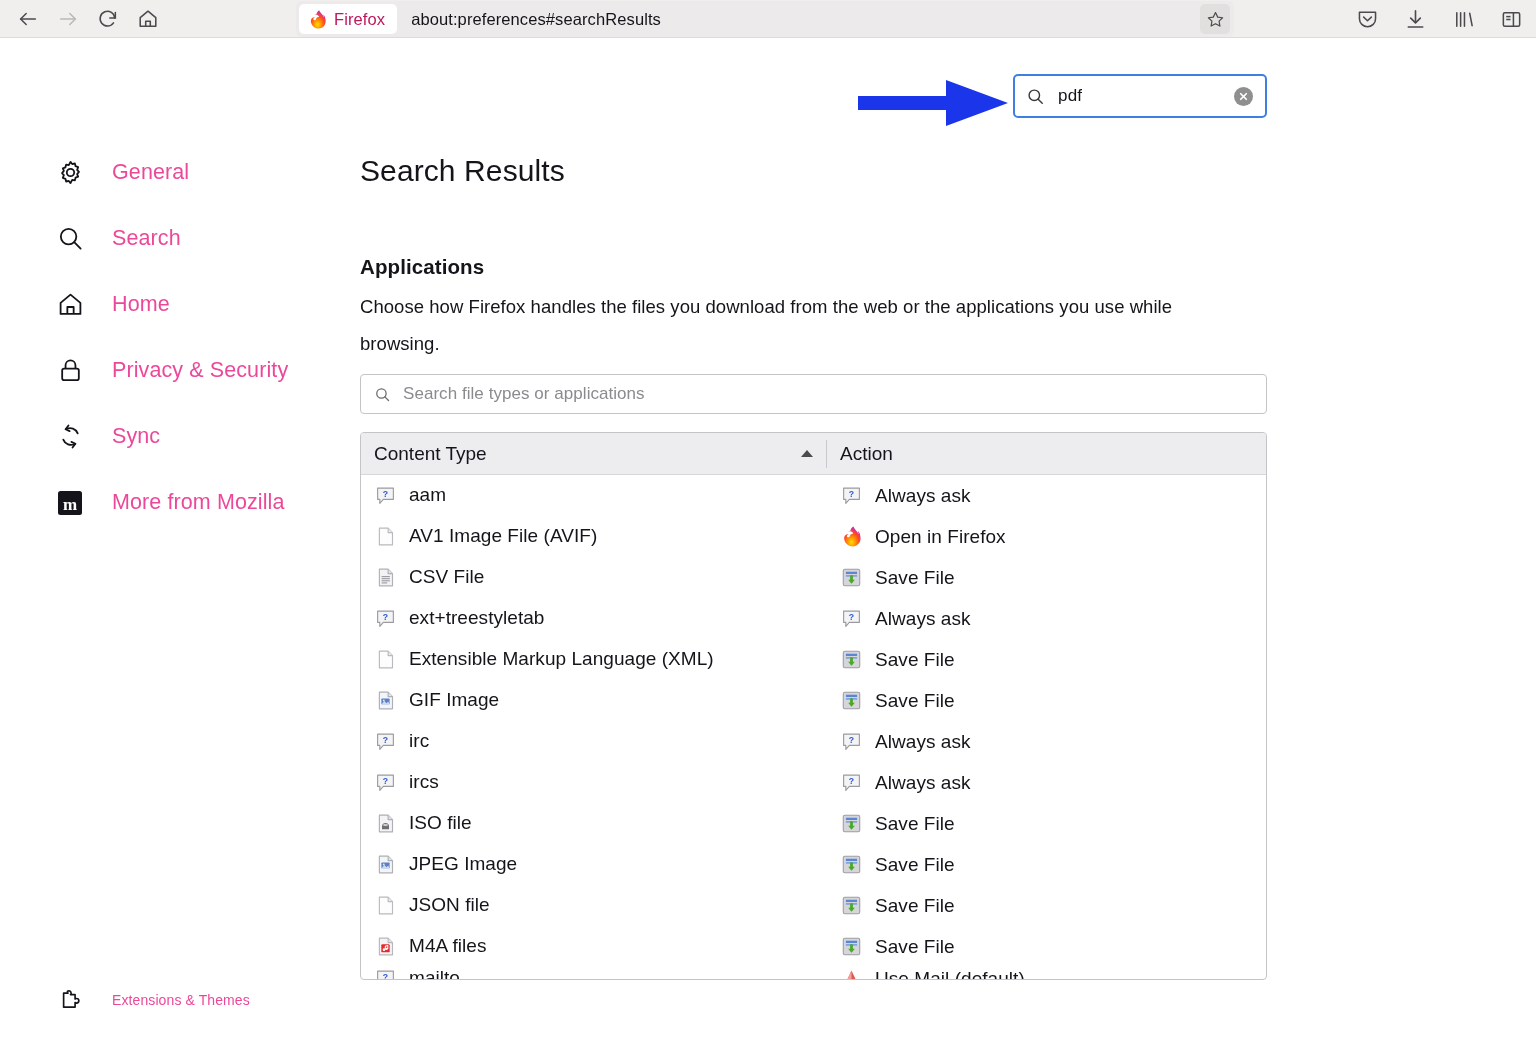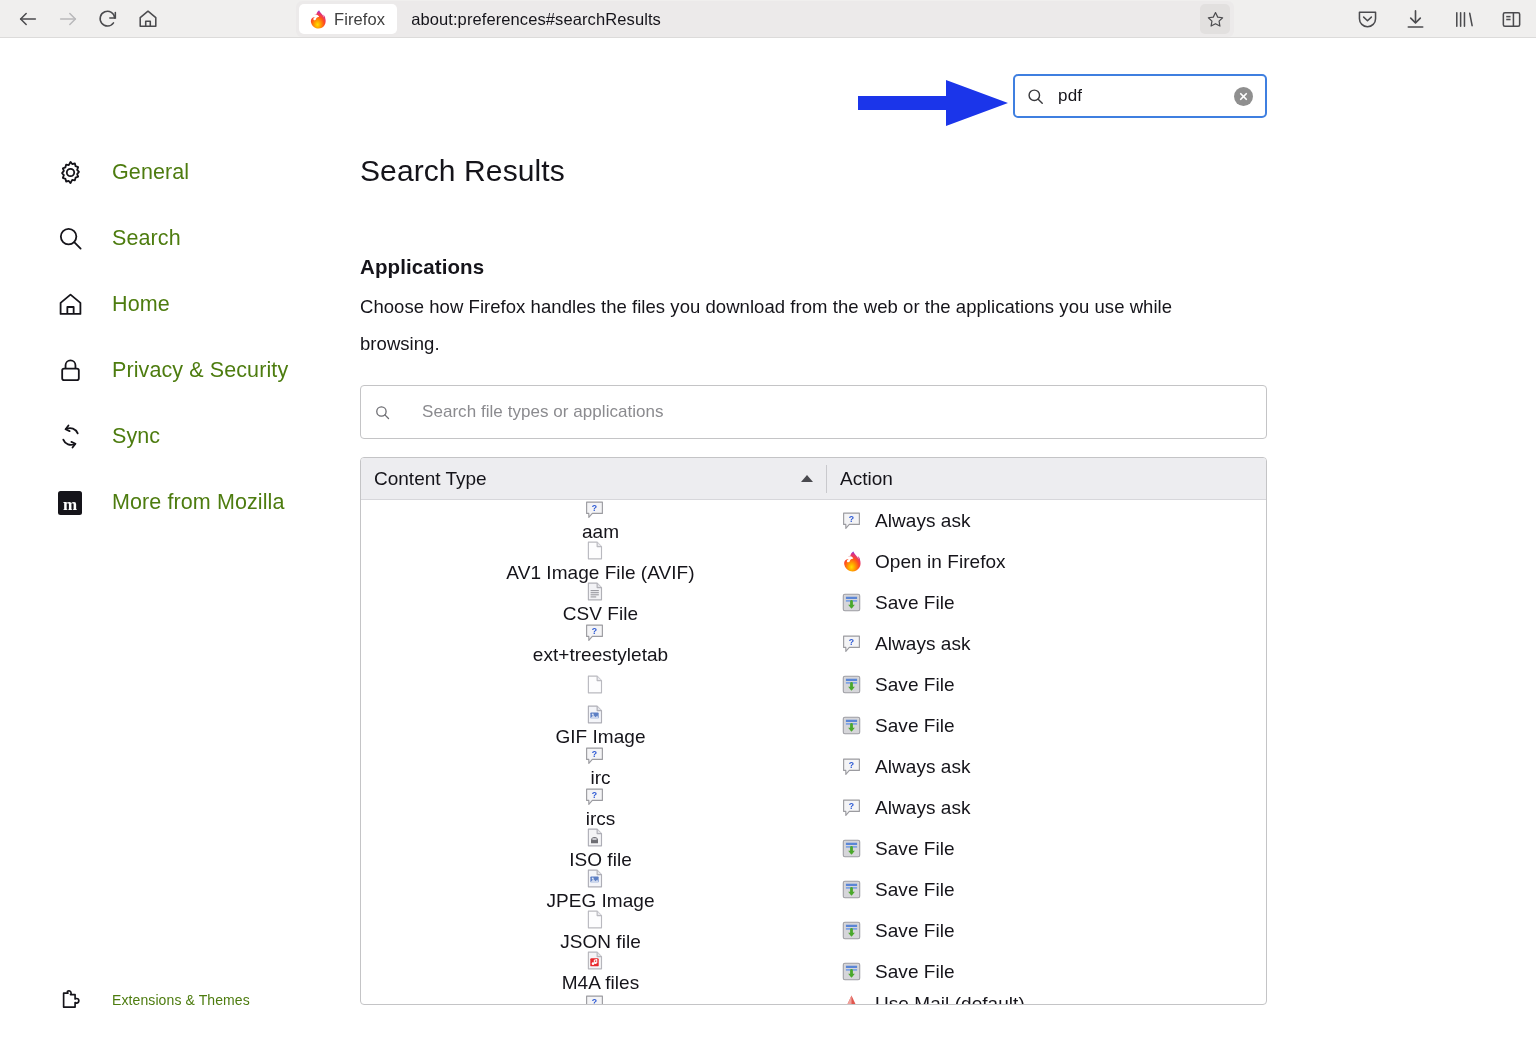--- a/index.html
+++ b/index.html
@@ -30,21 +30,21 @@
     background: #eceaea;
     border-radius: 6px;
     display: flex; align-items: center;
   }
   #page-chip {
     display: flex; align-items: center; gap: 7px;
     background: #ffffff;
     border-radius: 5px;
     height: 30px; margin-left: 3px; padding: 0 12px 0 9px;
   }
-  #page-chip-label { font-size: 16.5px; color: #404040; letter-spacing: .1px; }
+  #page-chip-label { font-size: 16.5px; color: #be185d; letter-spacing: .1px; }
   #urlbar-text {
     font-size: 16.5px; color: #15141a; margin-left: 14px; letter-spacing: .1px;
   }
   #bookmark-star {
     position: absolute; right: 4px; top: 3px;
     width: 30px; height: 30px; border-radius: 5px;
     background: #e2e0df;
     display: flex; align-items: center; justify-content: center;
   }
   #toolbar-right {
@@ -81,45 +81,45 @@
 
   
   #sidebar {
     position: absolute; left: 0; top: 150px; width: 340px;
   }
   .sidebar-item {
     display: flex; align-items: center; gap: 27px;
     height: 45px; padding-left: 55px; margin-bottom: 21px;
   }
   .sidebar-icon { width: 30px; height: 30px; display: flex; align-items: center; justify-content: center; flex: 0 0 30px; }
-  .sidebar-label { font-size: 21.5px; color: #4d7c0f; letter-spacing: .1px; }
+  .sidebar-label { font-size: 21.5px; color: #ec4899; letter-spacing: .1px; }
 
   #sidebar-footer {
     position: absolute; left: 0; bottom: 18px; width: 340px;
   }
   #sidebar-footer .sidebar-item { margin-bottom: 0; padding-left: 55px; gap: 27px; }
   #sidebar-footer .sidebar-label { font-size: 14px; }
 
   
   #main-pane { position: absolute; left: 360px; top: 154px; width: 910px; }
   #page-title { font-size: 30px; font-weight: 400; color: #15141a; letter-spacing: .1px; }
   #applications-heading {
     font-size: 20.5px; font-weight: 700; color: #15141a;
     margin-top: 67px; letter-spacing: .1px;
   }
   #applications-desc {
     font-size: 18.5px; color: #15141a; line-height: 37px;
     margin-top: 9px; width: 895px; letter-spacing: .05px;
   }
 
   #filter-input {
-    margin-top: 23px; width: 907px; height: 54px;
+    margin-top: 12px; width: 907px; height: 40px;
     border: 1px solid #c4c4c6; border-radius: 4px;
     background: #ffffff;
-    display: flex; align-items: center; gap: 19px;
+    display: flex; align-items: center;
   }
   #filter-icon { margin-left: 13px; display: flex; }
   #filter-placeholder { font-size: 17px; color: #8b8b8f; margin-left: 12px; letter-spacing: .05px; }
 
   #handlers-container {
     margin-top: 18px; width: 907px; height: 548px;
     border: 1px solid #c4c4c6; border-radius: 4px;
     background: #ffffff;
     overflow: hidden;
   }
@@ -136,21 +136,21 @@
   #col-content-type-label { font-size: 19px; color: #15141a; flex: 1; }
   #sort-arrow-up {
     width: 0; height: 0;
     border-left: 6px solid transparent; border-right: 6px solid transparent;
     border-bottom: 7px solid #4a4a4f; margin-right: 13px;
   }
   #col-action { display: flex; align-items: center; padding-left: 13px; }
   #col-action-label { font-size: 19px; color: #15141a; }
 
   .handler-row { display: flex; height: 41px; align-items: center; }
-  .handler-type { width: 466px; display: flex; align-items: center; padding-left: 13px; flex-direction: column; }
+  .handler-type { width: 466px; display: flex; align-items: flex-start; padding-left: 13px; }
   .handler-action { flex: 1; display: flex; align-items: center; padding-left: 13px; }
   .row-icon { width: 23px; height: 23px; flex: 0 0 23px; display: flex; align-items: center; justify-content: center; margin-right: 12px; }
   .row-text { font-size: 19px; color: #15141a; white-space: nowrap; letter-spacing: .05px; }
   .handler-row.clipped { height: 30px; overflow: hidden; align-items: flex-start; }
 </style>
 </head>
 <body>
 
 <div id="browser-toolbar">
 
@@ -437,20 +437,21 @@
             <span class="row-text">Always ask</span>
           </div>
         </div>
         <div class="handler-row">
           <div class="handler-type">
             <span class="row-icon">
               <svg width="21" height="21" viewBox="0 0 24 24">
                 <use href="#ico-blank-doc"></use>
               </svg>
             </span>
+            <span class="row-text">Extensible Markup Language (XML)</span>
           </div>
           <div class="handler-action">
             <span class="row-icon">
               <svg width="21" height="21" viewBox="0 0 24 24">
                 <use href="#ico-save-file"></use>
               </svg>
             </span>
             <span class="row-text">Save File</span>
           </div>
         </div>

